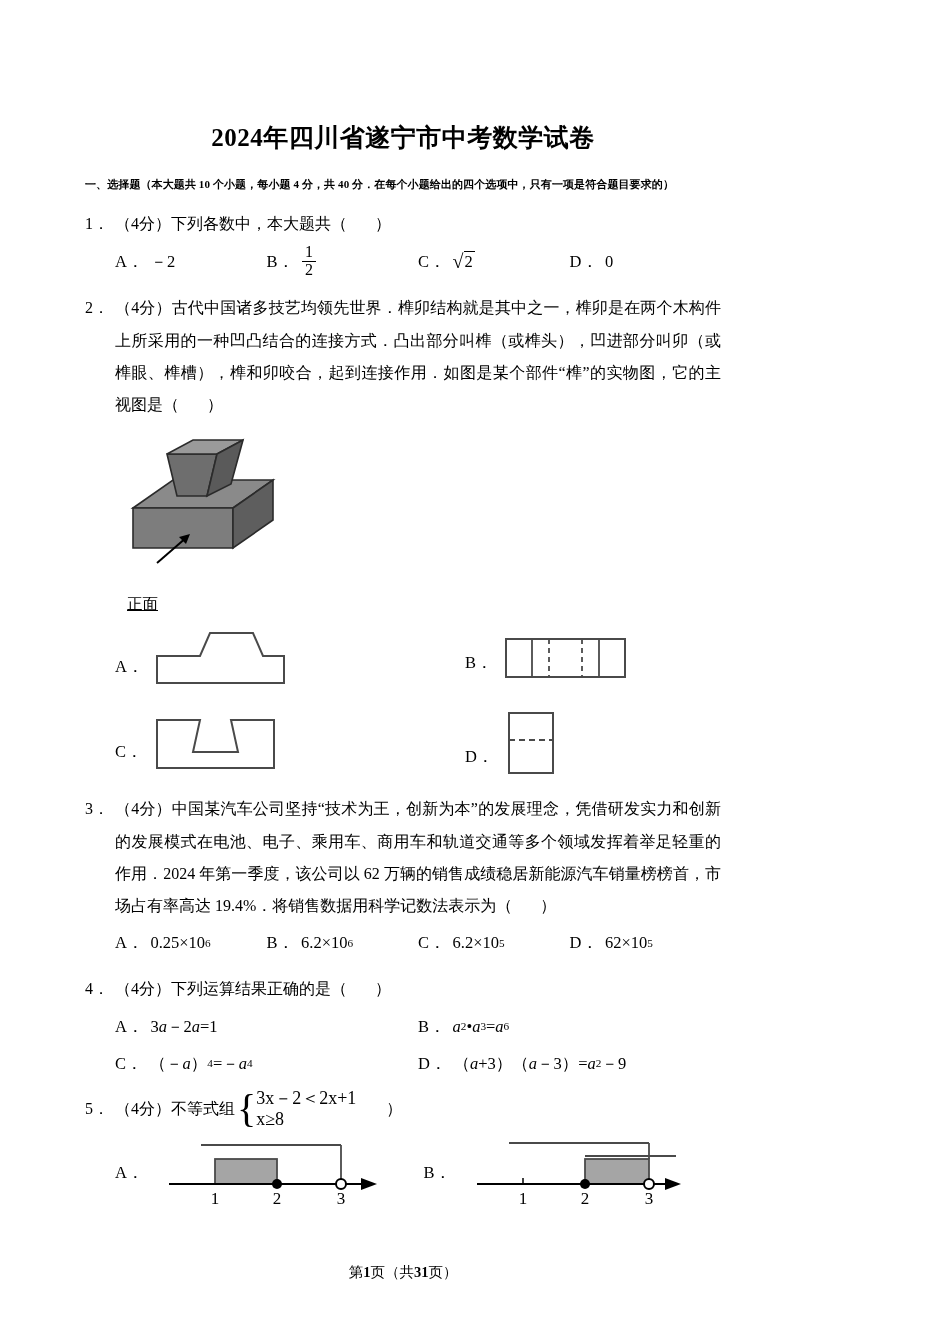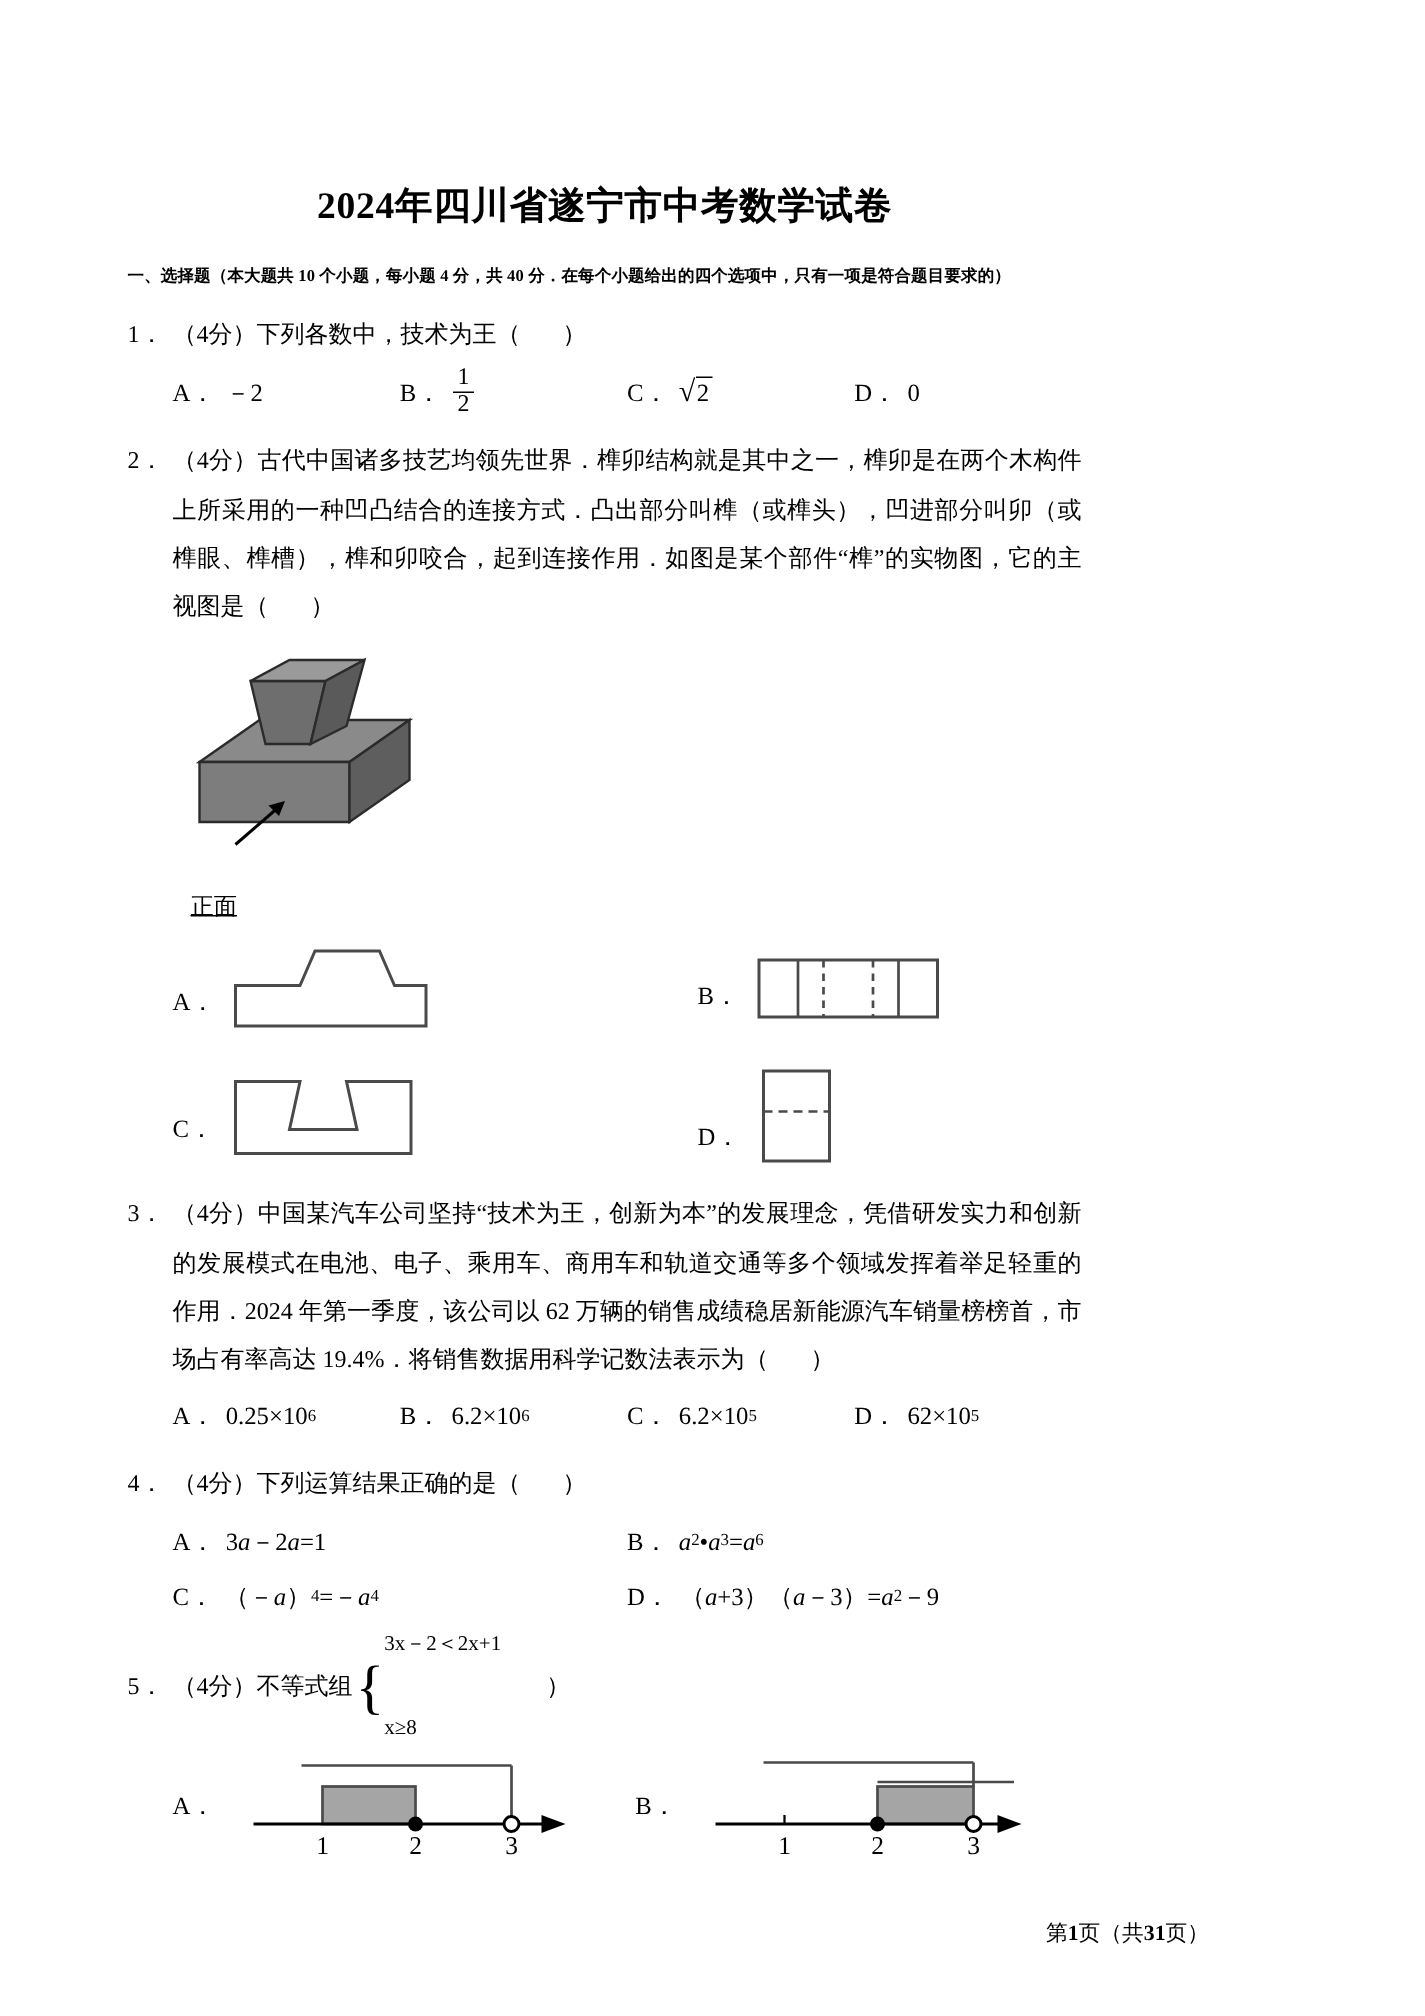--- a/index.html
+++ b/index.html
@@ -121,39 +121,39 @@
     font-size: 16.5px;
     margin-right: 10px;
     align-self: flex-end;
     padding-bottom: 4px;
   }
   
   .footer {
     position: absolute;
     left: 0;
     right: 0;
-    bottom: 46px;
-    text-align: right;
+    bottom: 62px;
+    text-align: center;
     font-size: 14.5px;
   }
   .footer b { font-weight: bold; }
 </style>
 </head>
 <body>
 
 <div class="page">
 
   <div class="doc-title">2024年四川省遂宁市中考数学试卷</div>
 
   <div class="section-head">一、选择题（本大题共 10 个小题，每小题 4 分，共 40 分．在每个小题给出的四个选项中，只有一项是符合题目要求的）</div>
 
   <div class="q">
     <div class="q-body">
       <span class="q-num">1．</span>
-      <span class="q-text"><span>（4分）</span><span>下列各数中，技术为王（</span><span class="blank-paren">&nbsp;</span><span>）</span></span>
+      <span class="q-text"><span>（4分）</span><span>下列各数中，本大题共（</span><span class="blank-paren">&nbsp;</span><span>）</span></span>
     </div>
     <div class="opts four-col">
       <div class="opt">
         <span class="opt-lab">A．</span>
         <span>－2</span>
       </div>
       <div class="opt">
         <span class="opt-lab">B．</span>
         <span class="frac">
           <span class="num">1</span>
@@ -327,21 +327,21 @@
   </div>
 
   <div class="q" style="margin-top:8px;">
     <div class="q-body" style="display:flex;align-items:center;">
       <span style="width:30px;">5．</span>
       <span>（4分）</span>
       <span>不等式组</span>
 
       <span style="display:inline-flex;align-items:center;margin:0 2px;">
         <span style="font-size:40px;line-height:0.82;font-weight:300;">{</span>
-        <span style="display:inline-flex;flex-direction:column;line-height:1.18;font-size:14px;gap:40px;">
+        <span style="display:inline-flex;flex-direction:column;line-height:1.18;font-size:18px;">
           <span>3x－2＜2x+1</span>
           <span>x≥8</span>
         </span>
       </span>
       <span class="blank-paren">&nbsp;</span>
       <span>）</span>
     </div>
 
     <div class="fig-wrap fig-row" style="margin-top:6px;">
       <div class="fig-opt" style="width:330px;">

